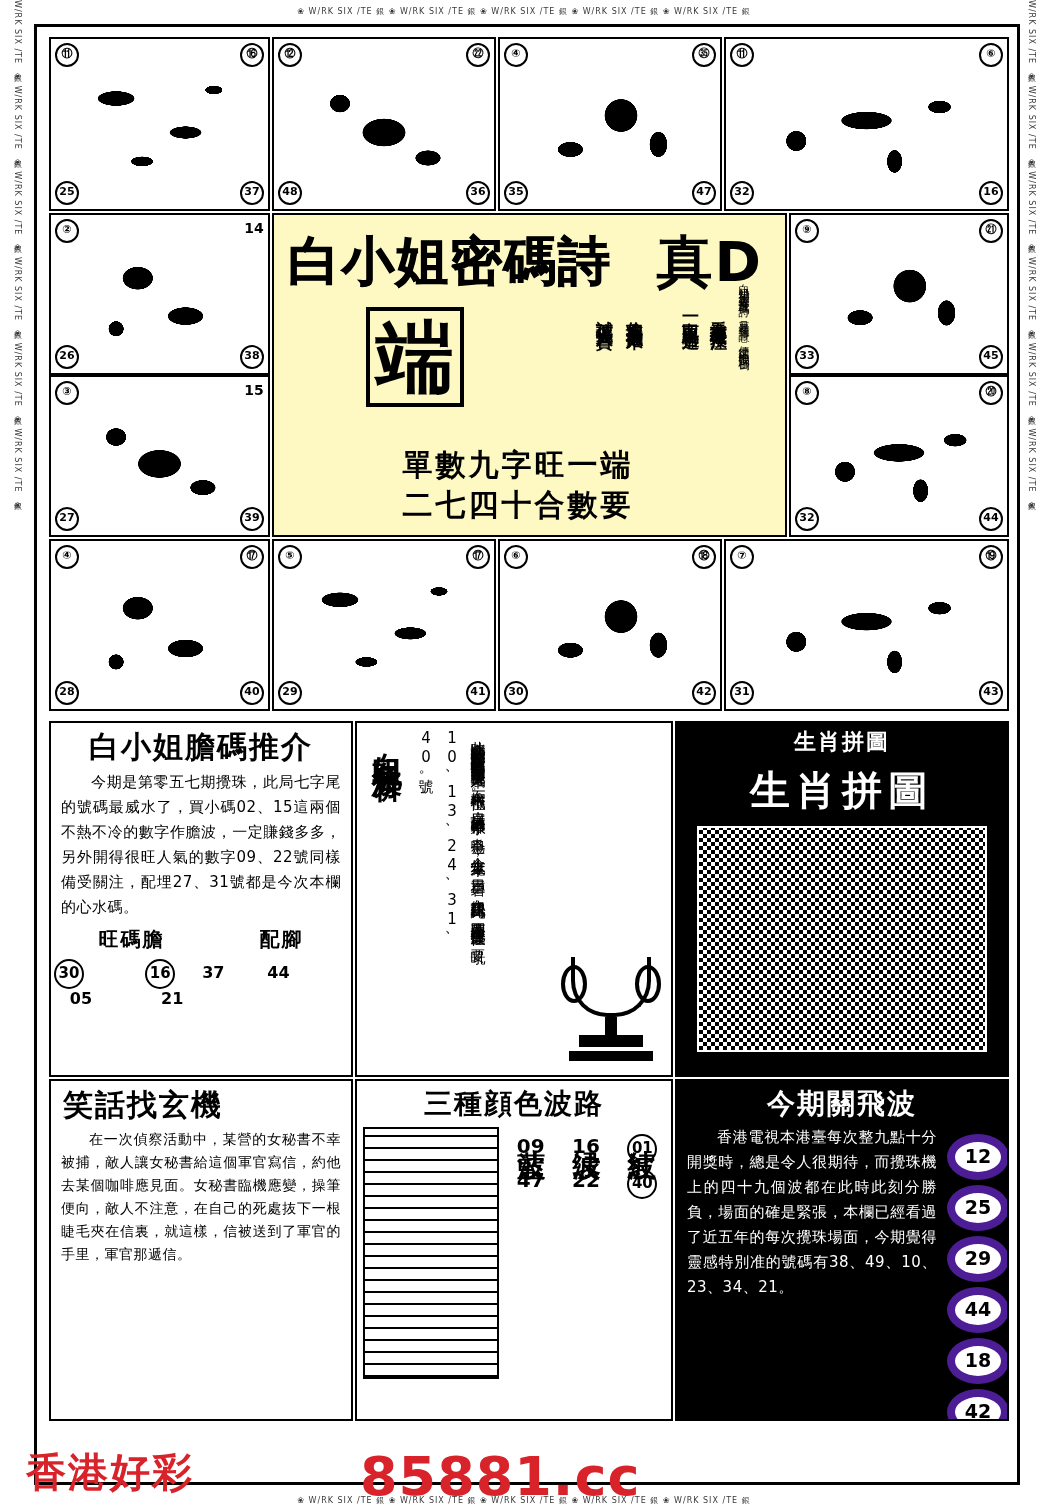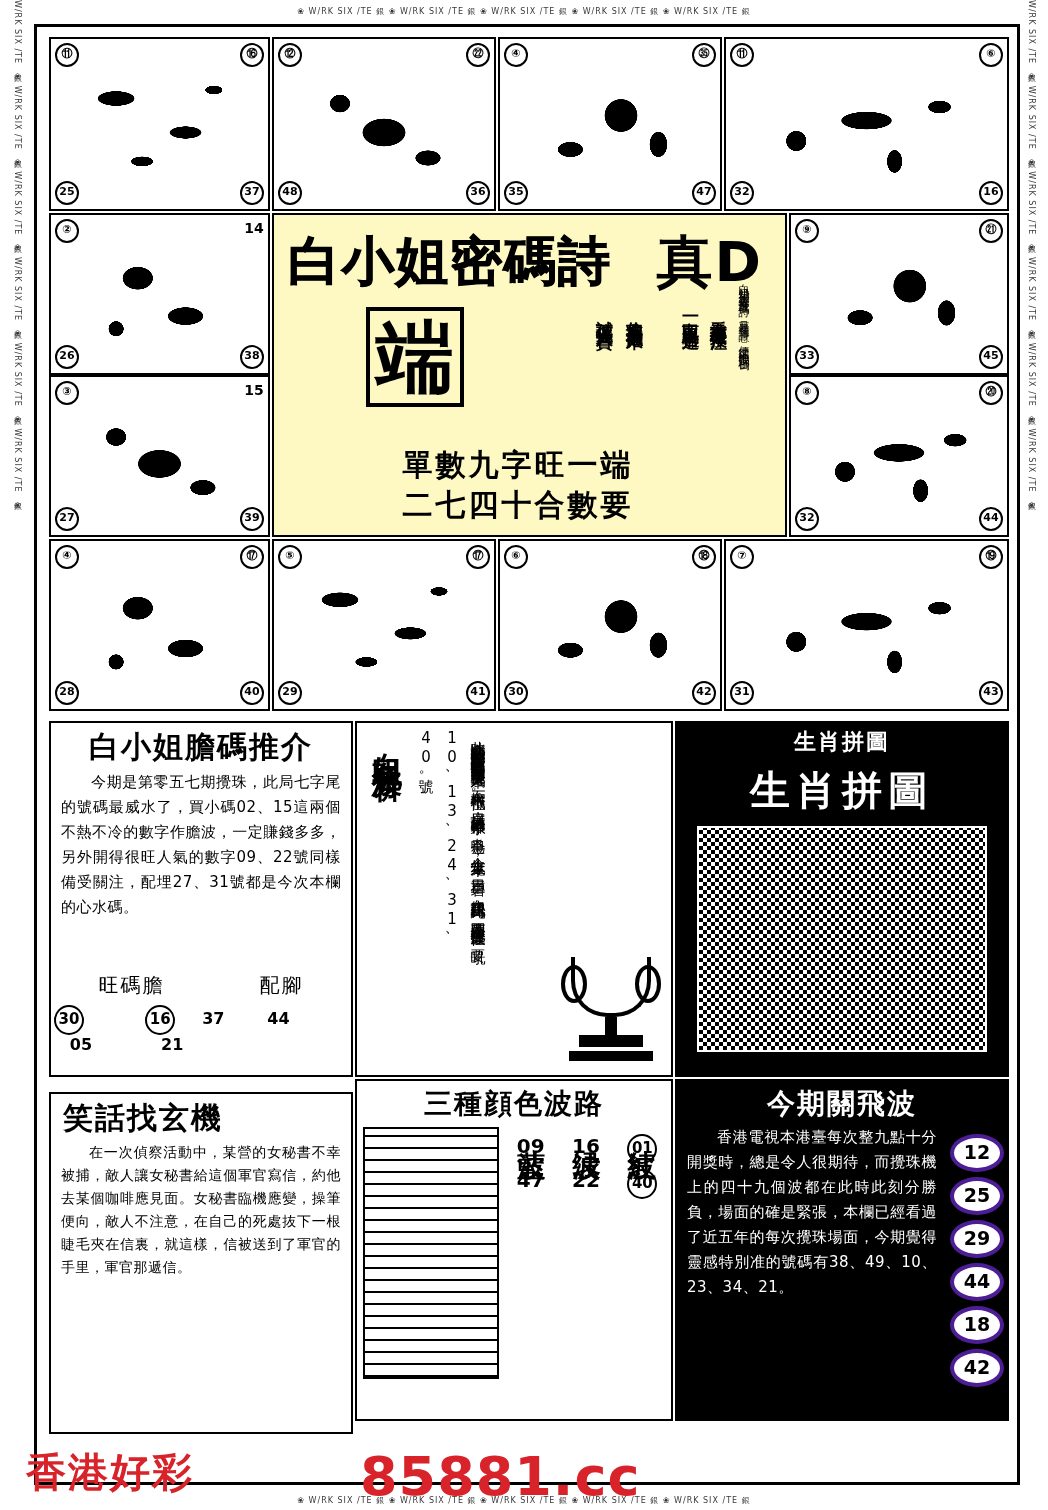--- a/index.html
+++ b/index.html
@@ -93,21 +93,21 @@
   
   .panel{position:absolute;border:2px solid #000;background:#fff;overflow:hidden;}
   .panel-head{
     font-weight:bold;font-size:30px;letter-spacing:2px;text-align:center;
     padding:4px 0 2px;
   }
   .body-cn{font-size:15px;line-height:25px;text-align:justify;padding:0 10px;letter-spacing:.5px;}
   .body-cn.indent{text-indent:2em;}
 
   .kv-row{display:flex;justify-content:space-around;align-items:center;margin-top:6px;}
-  .kv-label{font-size:20px;font-weight:normal;letter-spacing:2px;margin-top:46px;}
+  .kv-label{font-size:20px;font-weight:bold;letter-spacing:2px;}
   .num-circ{
     display:inline-block;width:26px;height:26px;border:2px solid #000;border-radius:50%;
     text-align:center;line-height:24px;font-size:15px;font-weight:bold;margin:0 3px;
   }
   .num-plain{display:inline-block;min-width:26px;text-align:center;font-size:16px;font-weight:bold;margin:0 17px;}
 
   
   .vtitle{
     writing-mode:vertical-rl;text-orientation:upright;
     font-size:30px;font-weight:bold;letter-spacing:4px;line-height:40px;
@@ -145,21 +145,21 @@
     background:repeating-linear-gradient(0deg,#000 0 2px,#fff 2px 12px),
                repeating-linear-gradient(90deg,#000 0 2px,#fff 2px 13px);
   }
   .wave-col{text-align:center;}
   .wave-name{writing-mode:vertical-rl;text-orientation:upright;font-size:28px;font-weight:bold;line-height:34px;}
   .wave-nums{font-size:20px;font-weight:bold;line-height:34px;}
 
   
   .ball{
     width:46px;height:30px;border-radius:50%/50%;
-    background:#fff;color:#000;border:4px solid #4c1d95;
+    background:#fff;color:#000;border:8px solid #4c1d95;
     font-size:19px;font-weight:bold;text-align:center;line-height:28px;
     margin:5px auto;
   }
 
   
   .footer{position:absolute;left:0;bottom:0;width:1048px;height:64px;margin-top:40px;}
   .foot-cn{
     position:absolute;left:26px;bottom:10px;font-size:40px;font-weight:bold;
     color:#d8232a;letter-spacing:2px;
   }
@@ -341,21 +341,21 @@
         </div>
       </div>
     </div>
 
     <div class="panel inv" style="left:638px;top:694px;width:330px;height:352px;">
       <div class="panel-head" style="font-size:22px;">生肖拼圖</div>
       <div class="panel-head" style="font-size:40px;letter-spacing:6px;">生肖拼圖</div>
       <div class="qr" style="width:286px;height:222px;margin:6px auto 0;border:2px solid #fff;"></div>
     </div>
 
-    <div class="panel" style="left:12px;top:1052px;width:300px;height:338px;margin-top:13px;">
+    <div class="panel" style="left:12px;top:1052px;width:300px;height:338px;">
       <div class="panel-head" style="text-align:left;padding-left:12px;">笑話找玄機</div>
       <div class="body-cn indent" style="font-size:14px;line-height:23px;">在一次偵察活動中，某營的女秘書不幸被捕，敵人讓女秘書給這個軍官寫信，約他去某個咖啡應見面。女秘書臨機應變，操筆便向，敵人不注意，在自己的死處抜下一根睫毛夾在信裏，就這樣，信被送到了軍官的手里，軍官那遞信。</div>
     </div>
 
     <div class="panel" style="left:318px;top:1052px;width:314px;height:338px;">
       <div class="panel-head" style="font-size:28px;">三種顔色波路</div>
       <div style="display:flex;">
         <div class="wavegrid" style="width:132px;height:248px;margin:2px 4px 0 6px;"></div>
         <div style="flex:1;display:flex;justify-content:space-around;padding-top:4px;">
           <div class="wave-col">

